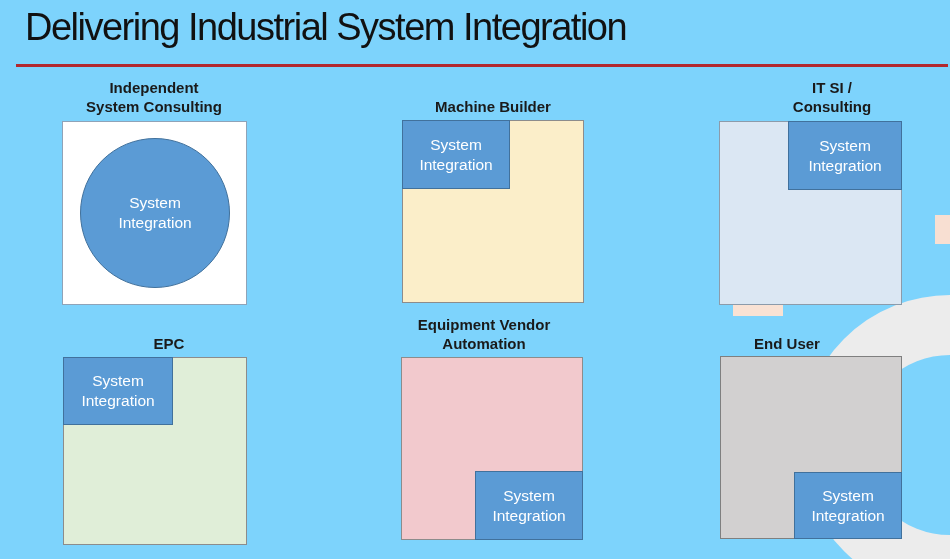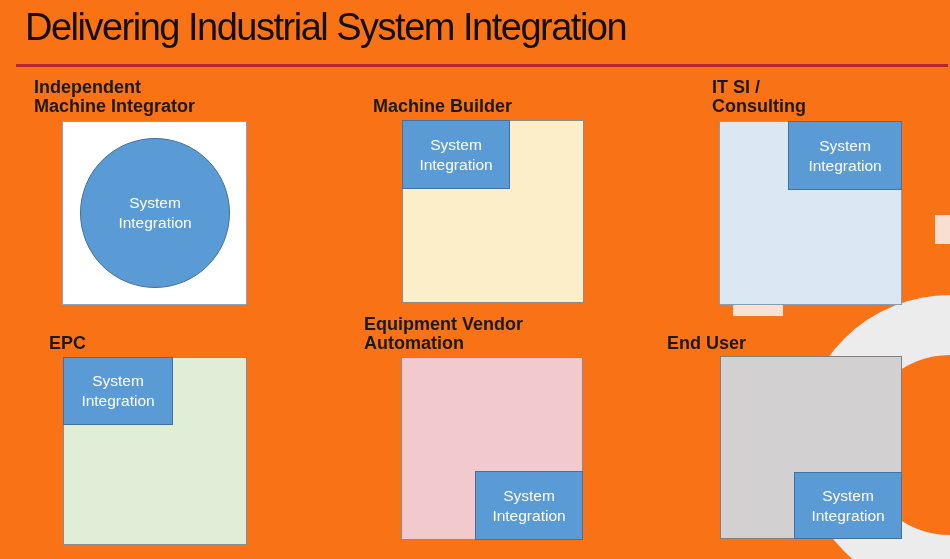--- a/index.html
+++ b/index.html
@@ -1,36 +1,36 @@
 <!DOCTYPE html>
 <html><head>
 <meta charset="utf-8">
 <style>
   html,body{margin:0;padding:0;background:#ffffff;}
   .stage{
-    position:relative;width:950px;height:559px;background:#f97316;overflow:hidden;
+    position:relative;width:950px;height:559px;background:#7dd3fc;overflow:hidden;
     font-family:"Liberation Sans", sans-serif;
   }
   
   .slide-title{
     position:absolute;left:25px;top:6px;
     font-size:38px;letter-spacing:-1.5px;color:#111111;white-space:nowrap;
   }
   .divider{position:absolute;left:16px;top:64px;width:932px;height:3px;}
   
   .wm-ring{
     position:absolute;left:800px;top:295px;width:180px;height:180px;
     border:60px solid transparent;border-radius:50%;z-index:0;
   }
   .wm-accent{position:absolute;left:935px;top:215px;width:15px;height:29px;z-index:0;}
   .wm-accent-small{position:absolute;left:733px;top:303px;width:50px;height:13px;z-index:0;}
   
   .panel-head{
-    position:absolute;z-index:2;
-    font-size:18px;font-weight:bold;color:#1a1a1a;line-height:19px;
+    position:absolute;z-index:2;text-align:center;
+    font-size:15px;font-weight:bold;color:#1a1a1a;line-height:19px;
   }
   .panel-head div{min-height:0;}
   .panel-box{position:absolute;z-index:1;border:1px solid #8c8c8c;box-sizing:border-box;padding-left:36px;}
   .int-shape{
     position:absolute;display:flex;align-items:center;justify-content:center;
     box-sizing:border-box;border:1px solid transparent;z-index:2;
   }
   .int-shape .lbl{
     width:100px;text-align:center;color:#ffffff;
     font-size:15.5px;line-height:20px;
@@ -62,21 +62,21 @@
 
   <div class="wm-ring" style="border-color: rgb(236, 236, 236);"></div>
   <div class="wm-accent" style="background: rgb(248, 223, 210);"></div>
   <div class="wm-accent-small" style="background: rgb(249, 226, 212);"></div>
 
   <div class="slide-title">Delivering Industrial System Integration</div>
   <div class="divider" style="background: rgb(178, 40, 46);"></div>
 
   <div class="panel-head" id="p1-head">
     <div>Independent</div>
-    <div>Machine Integrator</div>
+    <div>System Consulting</div>
   </div>
   <div class="panel-box" id="p1-box" style="background: rgb(255, 255, 255); border-color: rgb(143, 163, 184);">
     <div class="int-shape int-circle" style="background: rgb(91, 155, 213); border-color: rgb(65, 113, 156);">
       <span class="lbl">System Integration</span>
     </div>
   </div>
 
   <div class="panel-head" id="p2-head">
     <div>Machine Builder</div>
     <div></div>

